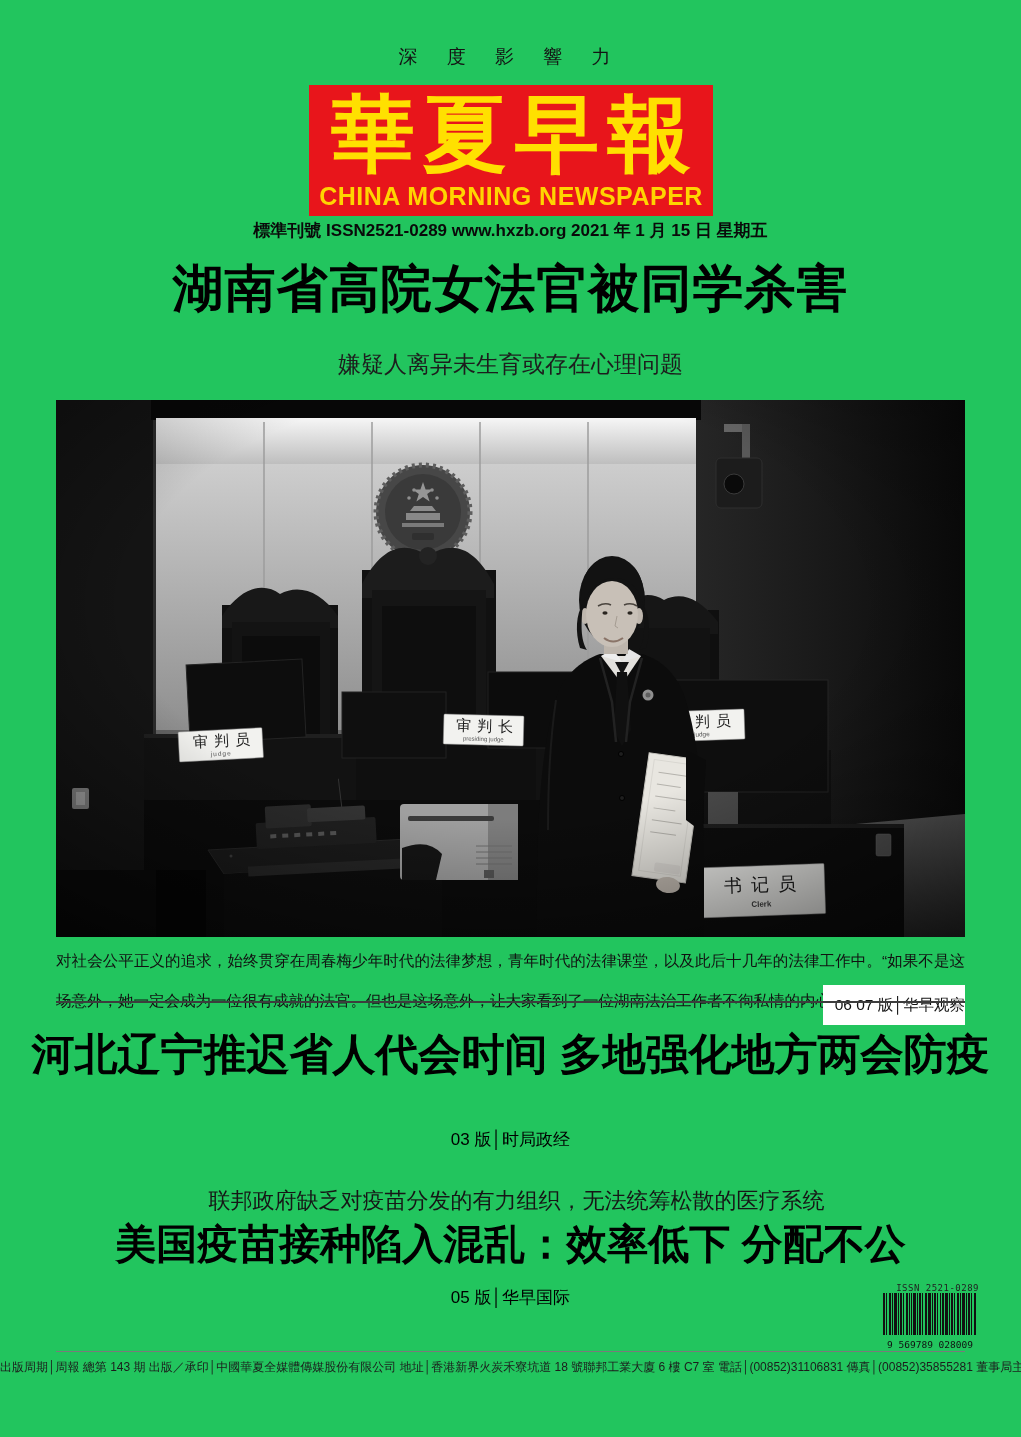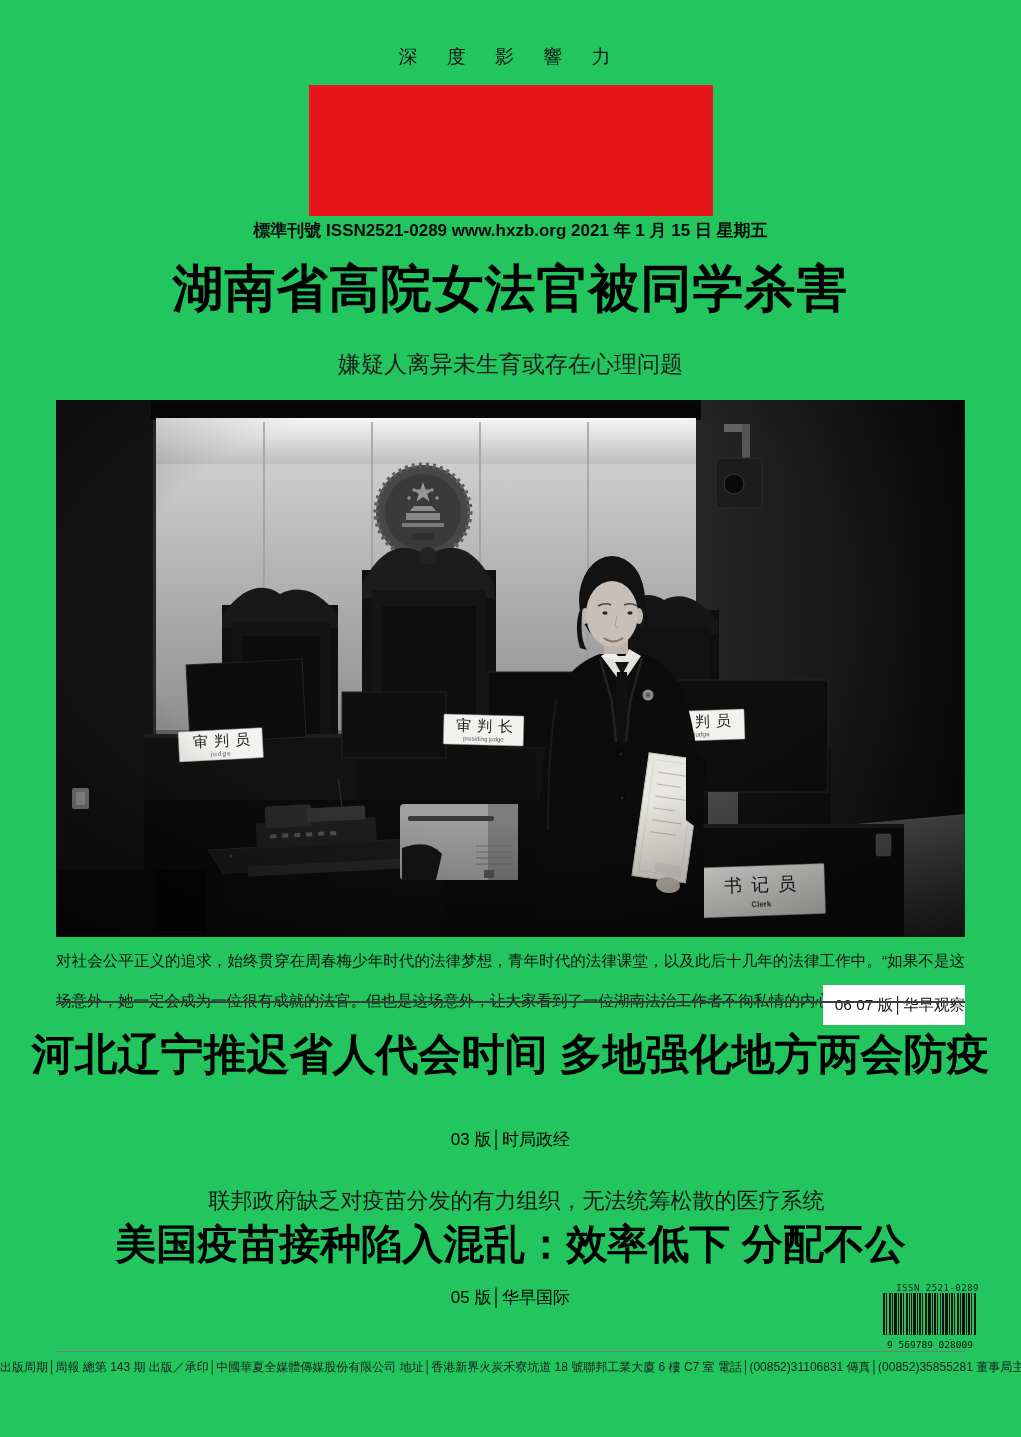--- a/index.html
+++ b/index.html
@@ -47,20 +47,22 @@
   .footer-line{top:1359px;font-size:12px;color:#1c1c1c;white-space:nowrap;}
 </style>
 </head>
 <body>
 
 <div class="page">
 
   <div class="abs center tagline">深 度 影 響 力</div>
 
   <div class="masthead" style="background:#e8151b;">
+    <div class="m-title" style="color:#ffe000;">華夏早報</div>
+    <div class="m-en" style="color:#ffd400;">CHINA MORNING NEWSPAPER</div>
   </div>
 
   <div class="abs center issue">標準刊號 ISSN2521-0289 www.hxzb.org 2021 年 1 月 15 日 星期五</div>
 
   <div class="abs center h1">湖南省高院女法官被同学杀害</div>
   <div class="abs center sub1">嫌疑人离异未生育或存在心理问题</div>
 
   <div class="photo">
     <svg width="909" height="537" viewBox="0 0 909 537" xmlns="http://www.w3.org/2000/svg">
       <defs>

